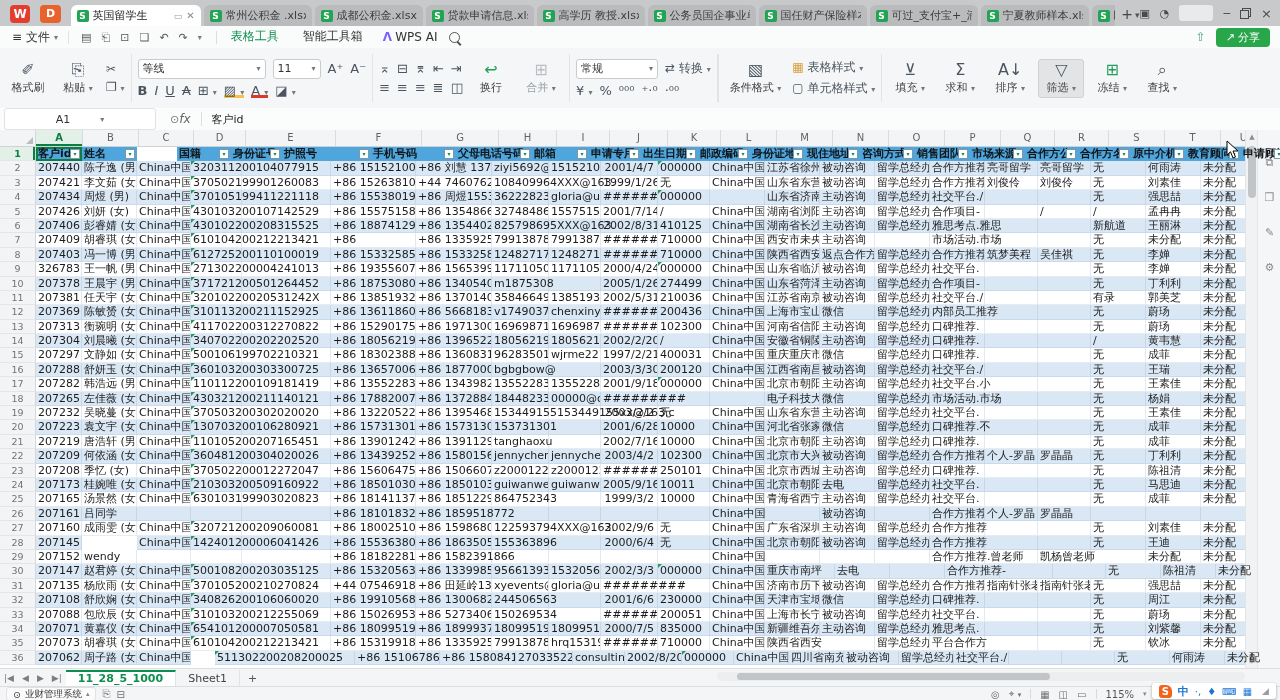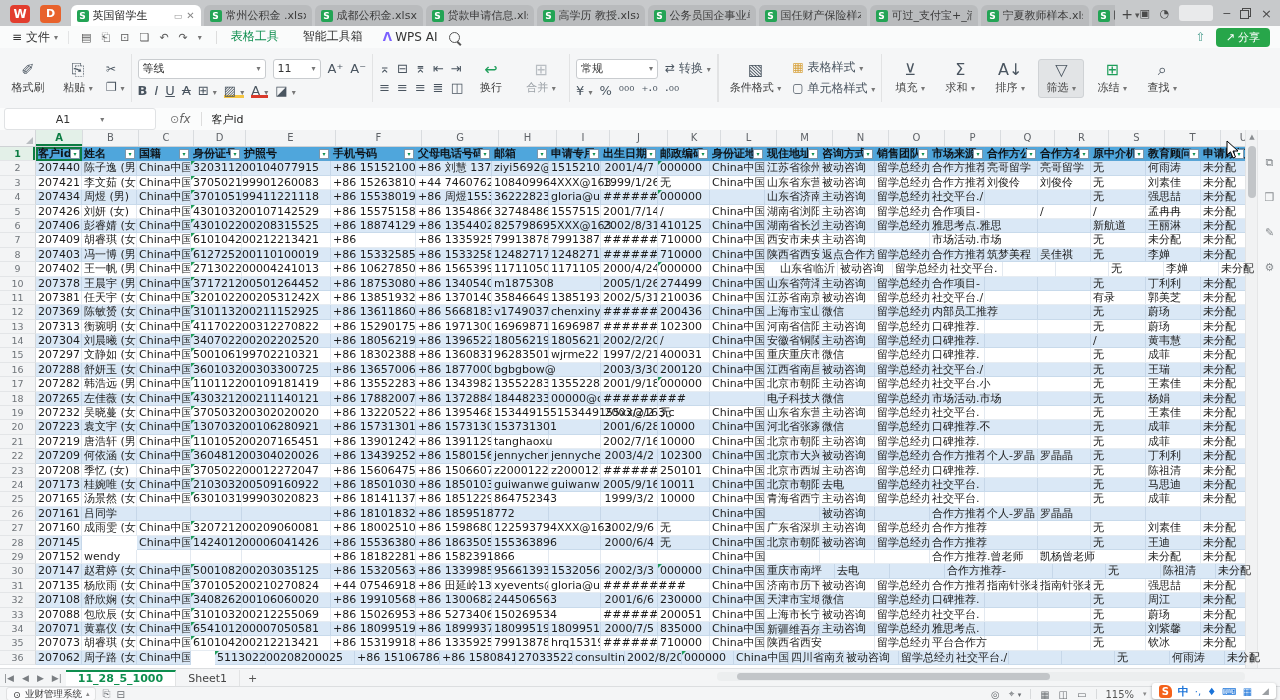--- a/index.html
+++ b/index.html
@@ -393,21 +393,21 @@
       <div class="colhead" style="width: 53px;">R</div>
       <div class="colhead" style="width: 55px;">S</div>
       <div class="colhead" style="width: 55px;">T</div>
       <div class="colhead" style="width: 45px;">U</div>
     </div>
   <div class="rows" id="rows">
       <div class="grow hrow">
         <div class="gut selrow">1</div>
         <div class="cell sel" style="width: 46px;"><span class="t">客户id</span><span class="fbtn">▾</span></div>
         <div class="cell" style="width: 55px;"><span class="t">姓名</span><span class="fbtn">▾</span></div>
-        <div class="cell" style="width: 54px;"><span class="t">国籍</span><span class="fbtn">▾</span></div>
+        <div class="cell" style="width: 54px; margin-left: 40px;"><span class="t">国籍</span><span class="fbtn">▾</span></div>
         <div class="cell" style="width: 51px;"><span class="t">身份证号</span><span class="fbtn">▾</span></div>
         <div class="cell" style="width: 89px;"><span class="t">护照号</span><span class="fbtn">▾</span></div>
         <div class="cell" style="width: 85px;"><span class="t">手机号码</span><span class="fbtn">▾</span></div>
         <div class="cell" style="width: 76px;"><span class="t">父母电话号码</span><span class="fbtn">▾</span></div>
         <div class="cell" style="width: 57px;"><span class="t">邮箱</span><span class="fbtn">▾</span></div>
         <div class="cell" style="width: 52px;"><span class="t">申请专用</span><span class="fbtn">▾</span></div>
         <div class="cell" style="width: 57px;"><span class="t">出生日期</span><span class="fbtn">▾</span></div>
         <div class="cell" style="width: 52px;"><span class="t">邮政编码</span><span class="fbtn">▾</span></div>
         <div class="cell" style="width: 55px;"><span class="t">身份证地</span><span class="fbtn">▾</span></div>
         <div class="cell" style="width: 55px;"><span class="t">现住地址</span><span class="fbtn">▾</span></div>
@@ -583,33 +583,33 @@
         <div class="cell" style="width: 55px;"><span class="t">留学总经办</span></div>
         <div class="cell" style="width: 55px;"><span class="t">合作方推荐</span></div>
         <div class="cell" style="width: 53px;"><span class="t">筑梦美程</span></div>
         <div class="cell" style="width: 53px;"><span class="t">吴佳祺</span></div>
         <div class="cell" style="width: 55px;"><span class="t">无</span></div>
         <div class="cell" style="width: 55px;"><span class="t">李婵</span></div>
         <div class="cell" style="width: 45px;"><span class="t">未分配</span></div>
       </div>
       <div class="grow">
         <div class="gut">9</div>
-        <div class="cell ra" style="width: 46px;"><span class="t">207402</span></div>
+        <div class="cell ra" style="width: 46px;"><span class="t">326783</span></div>
         <div class="cell" style="width: 55px;"><span class="t">王一帆 (男</span></div>
         <div class="cell" style="width: 54px;"><span class="t">China中国</span></div>
         <div class="cell ovf" style="width: 51px;"><span class="t">271302200004241013</span><span class="tri"></span></div>
         <div class="cell" style="width: 89px;"><span class="t"></span></div>
-        <div class="cell" style="width: 85px;"><span class="t">+86 10627850</span></div>
+        <div class="cell" style="width: 85px;"><span class="t">+86 19355607</span></div>
         <div class="cell" style="width: 76px;"><span class="t">+86 1565399710</span></div>
         <div class="cell" style="width: 57px;"><span class="t">117110505</span></div>
         <div class="cell" style="width: 52px;"><span class="t">117110505</span></div>
         <div class="cell ra" style="width: 57px;"><span class="t">2000/4/24</span></div>
         <div class="cell" style="width: 52px;"><span class="t">000000</span><span class="tri"></span></div>
         <div class="cell" style="width: 55px;"><span class="t">China中国</span></div>
-        <div class="cell" style="width: 73px; text-align: right;"><span class="t">山东省临沂</span></div>
+        <div class="cell" style="width: 55px; text-align: right;"><span class="t">山东省临沂</span></div>
         <div class="cell" style="width: 55px;"><span class="t">被动咨询</span></div>
         <div class="cell" style="width: 55px;"><span class="t">留学总经办</span></div>
         <div class="cell ovf" style="width: 55px;"><span class="t">社交平台.</span></div>
         <div class="cell" style="width: 53px;"><span class="t"></span></div>
         <div class="cell" style="width: 53px;"><span class="t"></span></div>
         <div class="cell" style="width: 55px;"><span class="t">无</span></div>
         <div class="cell" style="width: 55px;"><span class="t">李婵</span></div>
         <div class="cell" style="width: 45px;"><span class="t">未分配</span></div>
       </div>
       <div class="grow band">
@@ -1195,21 +1195,21 @@
         <div class="cell" style="width: 54px;"><span class="t">China中国</span></div>
         <div class="cell ovf" style="width: 51px;"><span class="t">654101200007050581</span><span class="tri"></span></div>
         <div class="cell" style="width: 89px;"><span class="t"></span></div>
         <div class="cell" style="width: 85px;"><span class="t">+86 18099519</span></div>
         <div class="cell" style="width: 76px;"><span class="t">+86 1899937166</span></div>
         <div class="cell" style="width: 57px;"><span class="t">180995191</span></div>
         <div class="cell" style="width: 52px;"><span class="t">180995191</span></div>
         <div class="cell ra" style="width: 57px;"><span class="t">2000/7/5</span></div>
         <div class="cell" style="width: 52px;"><span class="t">835000</span></div>
         <div class="cell" style="width: 55px;"><span class="t">China中国</span></div>
-        <div class="cell" style="width: 55px; font-family: Liberation Serif, serif;"><span class="t">新疆维吾尔</span></div>
+        <div class="cell" style="width: 55px;"><span class="t">新疆维吾尔</span></div>
         <div class="cell" style="width: 55px;"><span class="t">主动咨询</span></div>
         <div class="cell" style="width: 55px;"><span class="t">留学总经办</span></div>
         <div class="cell ovf" style="width: 55px;"><span class="t">雅思考点.</span></div>
         <div class="cell" style="width: 53px;"><span class="t"></span></div>
         <div class="cell" style="width: 53px;"><span class="t"></span></div>
         <div class="cell" style="width: 55px;"><span class="t">无</span></div>
         <div class="cell" style="width: 55px;"><span class="t">刘紫馨</span></div>
         <div class="cell" style="width: 45px;"><span class="t">未分配</span></div>
       </div>
       <div class="grow">

